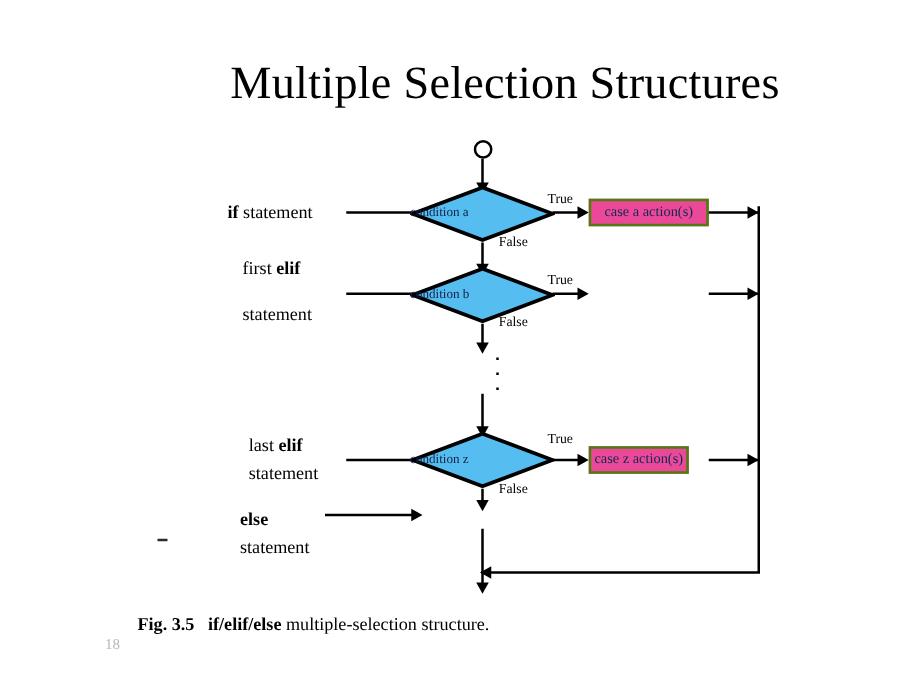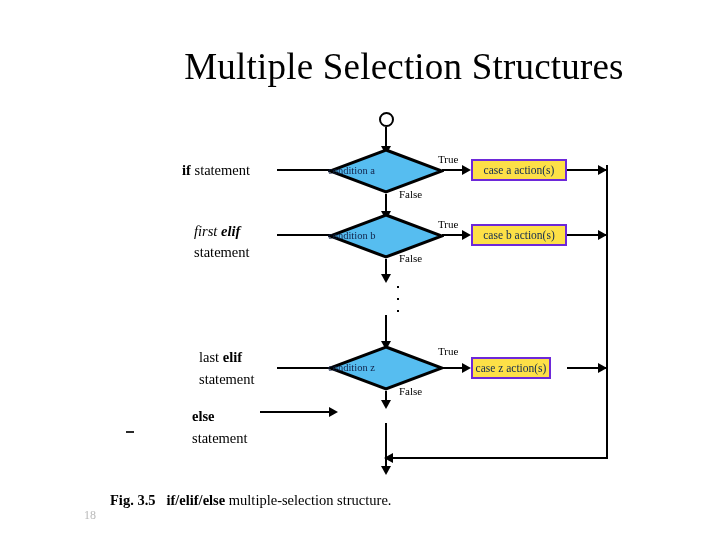--- a/index.html
+++ b/index.html
@@ -111,22 +111,22 @@
     font-size: 10.5px;
     line-height: 12px;
     color: #12234a;
     white-space: nowrap;
     pointer-events: none;
   }
 
   
   .pbox {
     position: absolute;
-    background: #fde047;
-    border: 2px solid #6d28d9;
+    background: #ec4899;
+    border: 2px solid #4d7c0f;
     box-sizing: border-box;
     height: 22px;
   }
   .pbox span {
     position: absolute;
     left: 0; top: 50%;
     width: 100%;
     transform: translateY(-50%);
     text-align: center;
     font-size: 11.5px;
@@ -214,21 +214,21 @@
   <div class="pbox" style="left:427px; top:159px; width:96px;">
     <span>case a action(s)</span>
   </div>
 
   <div class="hline" style="left:523px; top:169px; width:40px;"></div>
   <div class="arr arr-r" style="left:554px; top:165px;"></div>
 
   <div class="vline" style="left:341px; top:194px; height:20px;"></div>
   <div class="arr arr-d" style="left:337px; top:211px;"></div>
 
-  <div class="lbl" style="left:150px; top:223px;font-style:italic;">
+  <div class="lbl" style="left:150px; top:207px;">
     <span>first </span><b>elif</b>
   </div>
   <div class="lbl" style="left:150px; top:244px;">
     <span>statement</span>
   </div>
   <div class="hline" style="left:233px; top:234px; width:99px;"></div>
   <div class="arr arr-r" style="left:326px; top:230px;"></div>
 
   <div class="diamond-wrap" style="left:284px; top:213px;">
     <svg class="diamond-shape" viewBox="0 0 116 46" preserveAspectRatio="none">
@@ -236,23 +236,20 @@
     </svg>
     <div class="diamond-text">condition b</div>
   </div>
 
   <span class="tf" style="left:394px; top:218px;">True</span>
   <span class="tf" style="left:355px; top:252px;">False</span>
 
   <div class="hline" style="left:398px; top:234px; width:24px;"></div>
   <div class="arr arr-r" style="left:418px; top:230px;"></div>
 
-  <div class="pbox" style="left:427px; top:224px; width:96px;">
-    <span>case b action(s)</span>
-  </div>
 
   <div class="hline" style="left:523px; top:234px; width:40px;"></div>
   <div class="arr arr-r" style="left:554px; top:230px;"></div>
 
   <div class="vline" style="left:341px; top:259px; height:18px;"></div>
   <div class="arr arr-d" style="left:337px; top:274px;"></div>
 
   <div id="ellipsis">
     <i></i>
     <i></i>

